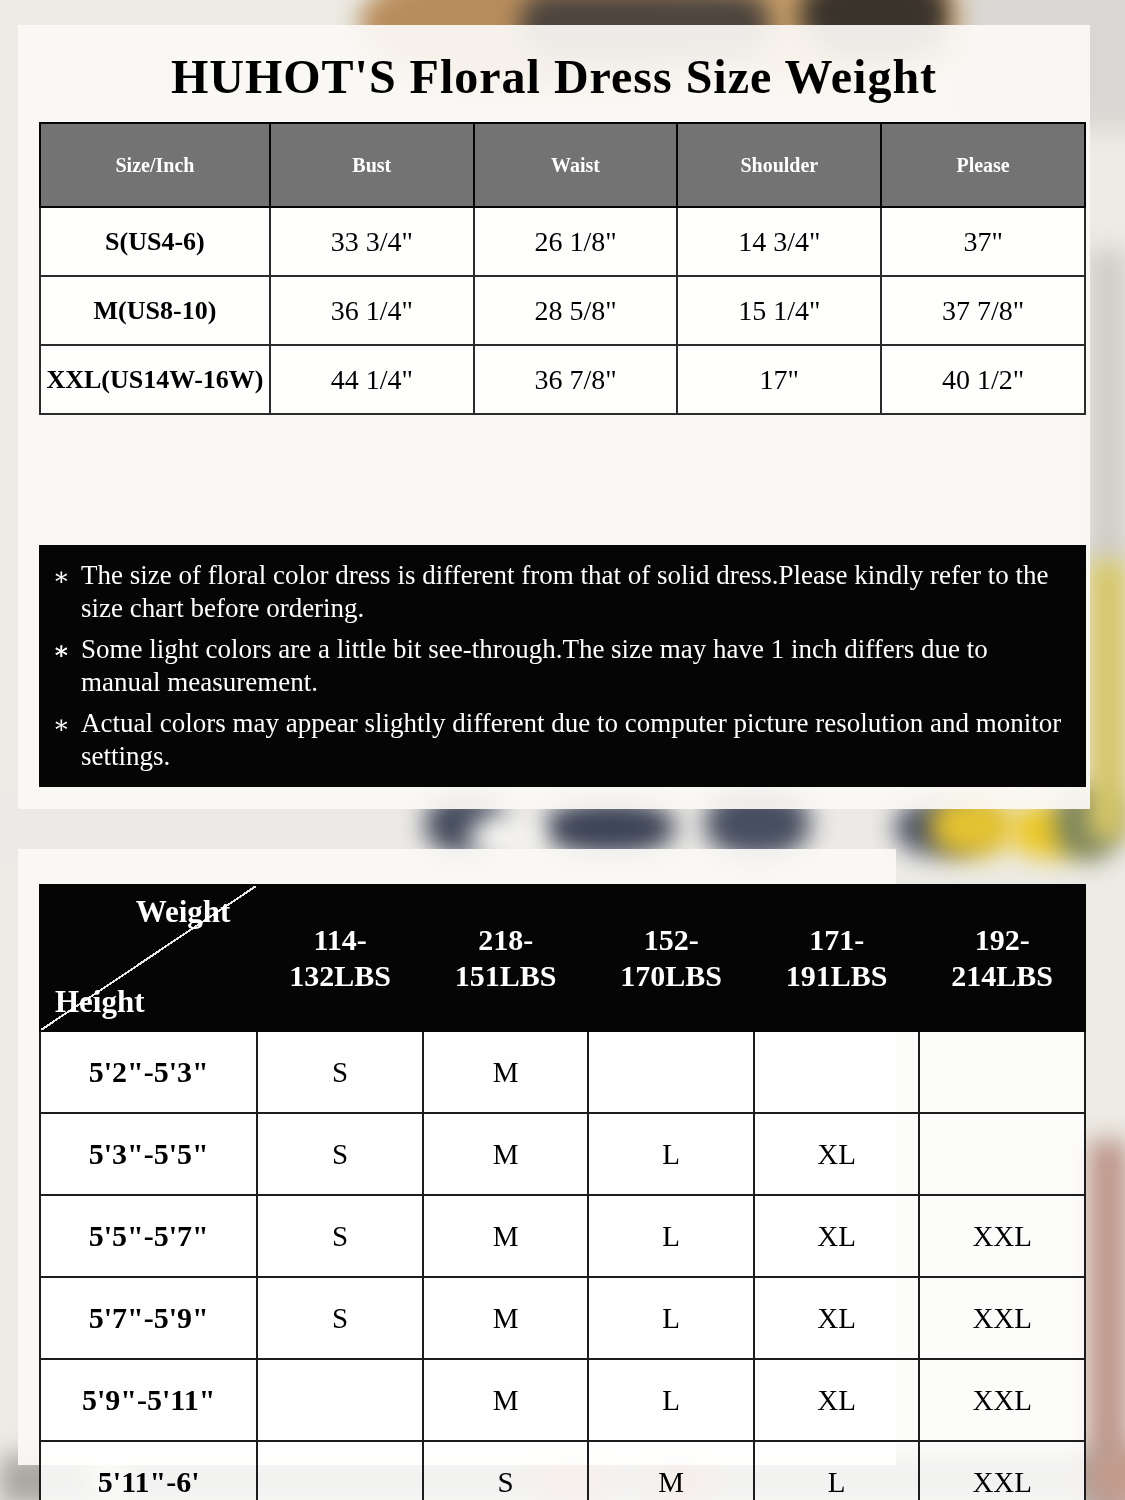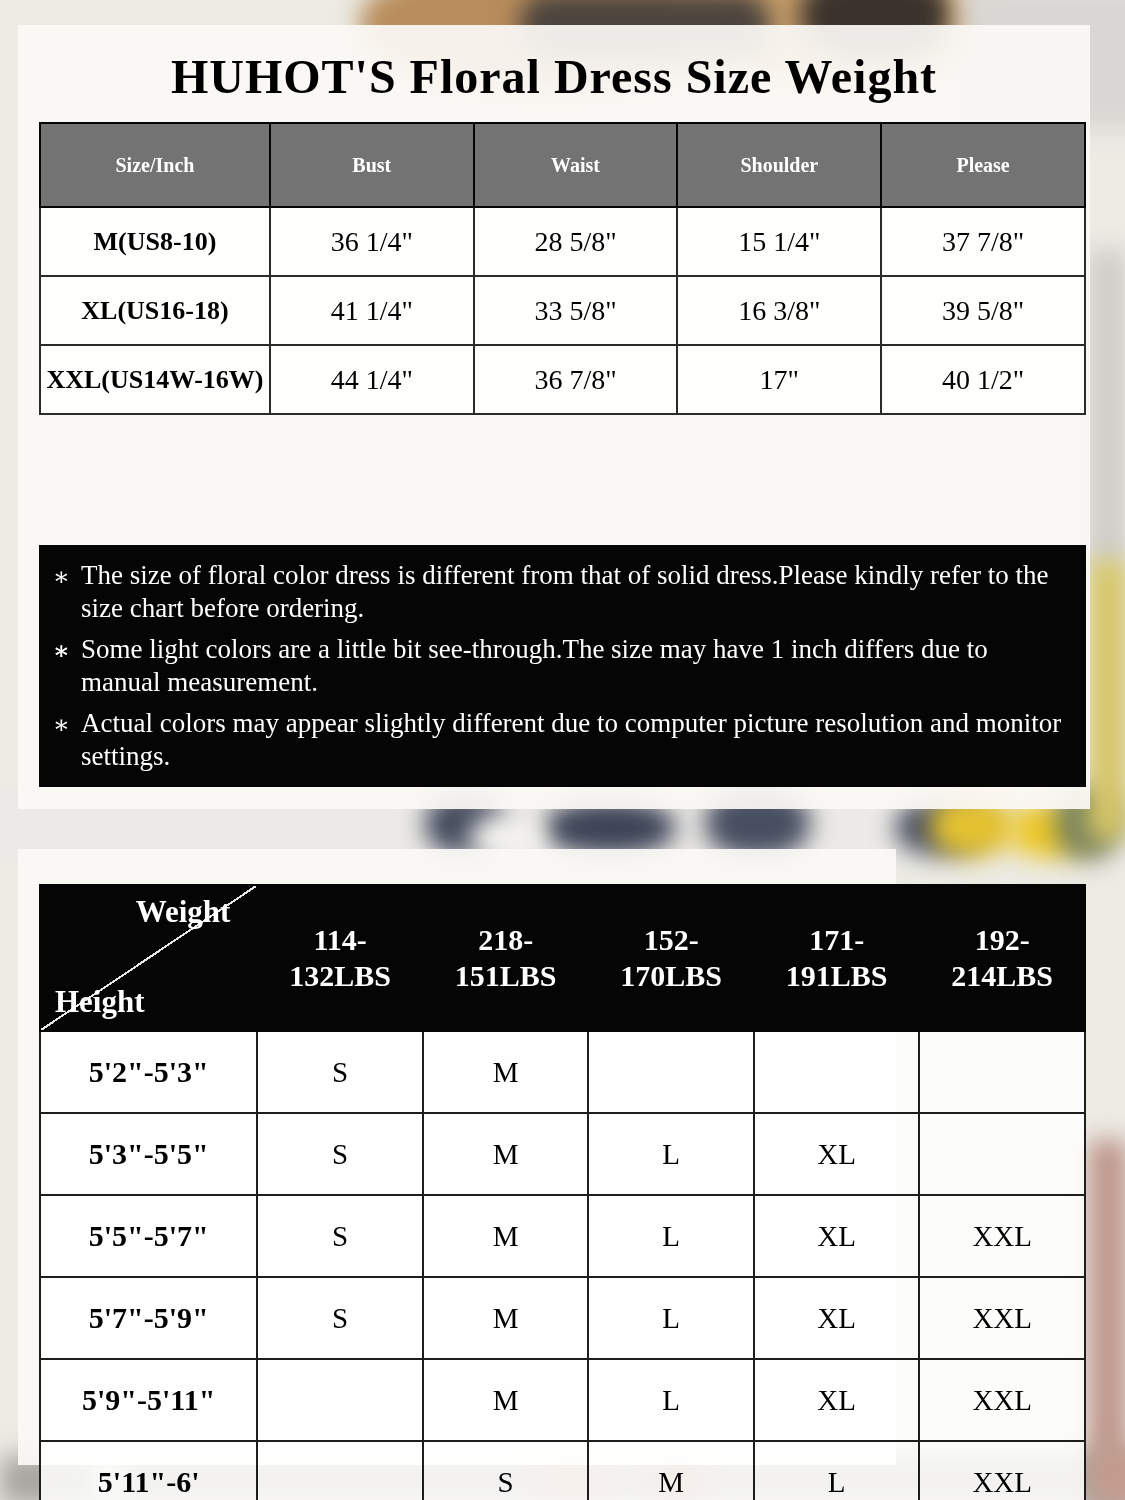--- a/index.html
+++ b/index.html
@@ -132,32 +132,32 @@
       <tr>
         <th>Size/Inch</th>
         <th>Bust</th>
         <th>Waist</th>
         <th>Shoulder</th>
         <th>Please</th>
       </tr>
     </thead>
     <tbody>
       <tr>
+        <td class="rowlab">S(US4-6)</td>
+        <td>33 3/4"</td>
+        <td>26 1/8"</td>
+        <td>14 3/4"</td>
+        <td>37"</td>
+      </tr>
+      <tr>
         <td class="rowlab">M(US8-10)</td>
         <td>36 1/4"</td>
         <td>28 5/8"</td>
         <td>15 1/4"</td>
         <td>37 7/8"</td>
-      </tr>
-      <tr>
-        <td class="rowlab">XL(US16-18)</td>
-        <td>41 1/4"</td>
-        <td>33 5/8"</td>
-        <td>16 3/8"</td>
-        <td>39 5/8"</td>
       </tr>
       <tr>
         <td class="rowlab">XXL(US14W-16W)</td>
         <td>44 1/4"</td>
         <td>36 7/8"</td>
         <td>17"</td>
         <td>40 1/2"</td>
       </tr>
     </tbody>
   </table>

